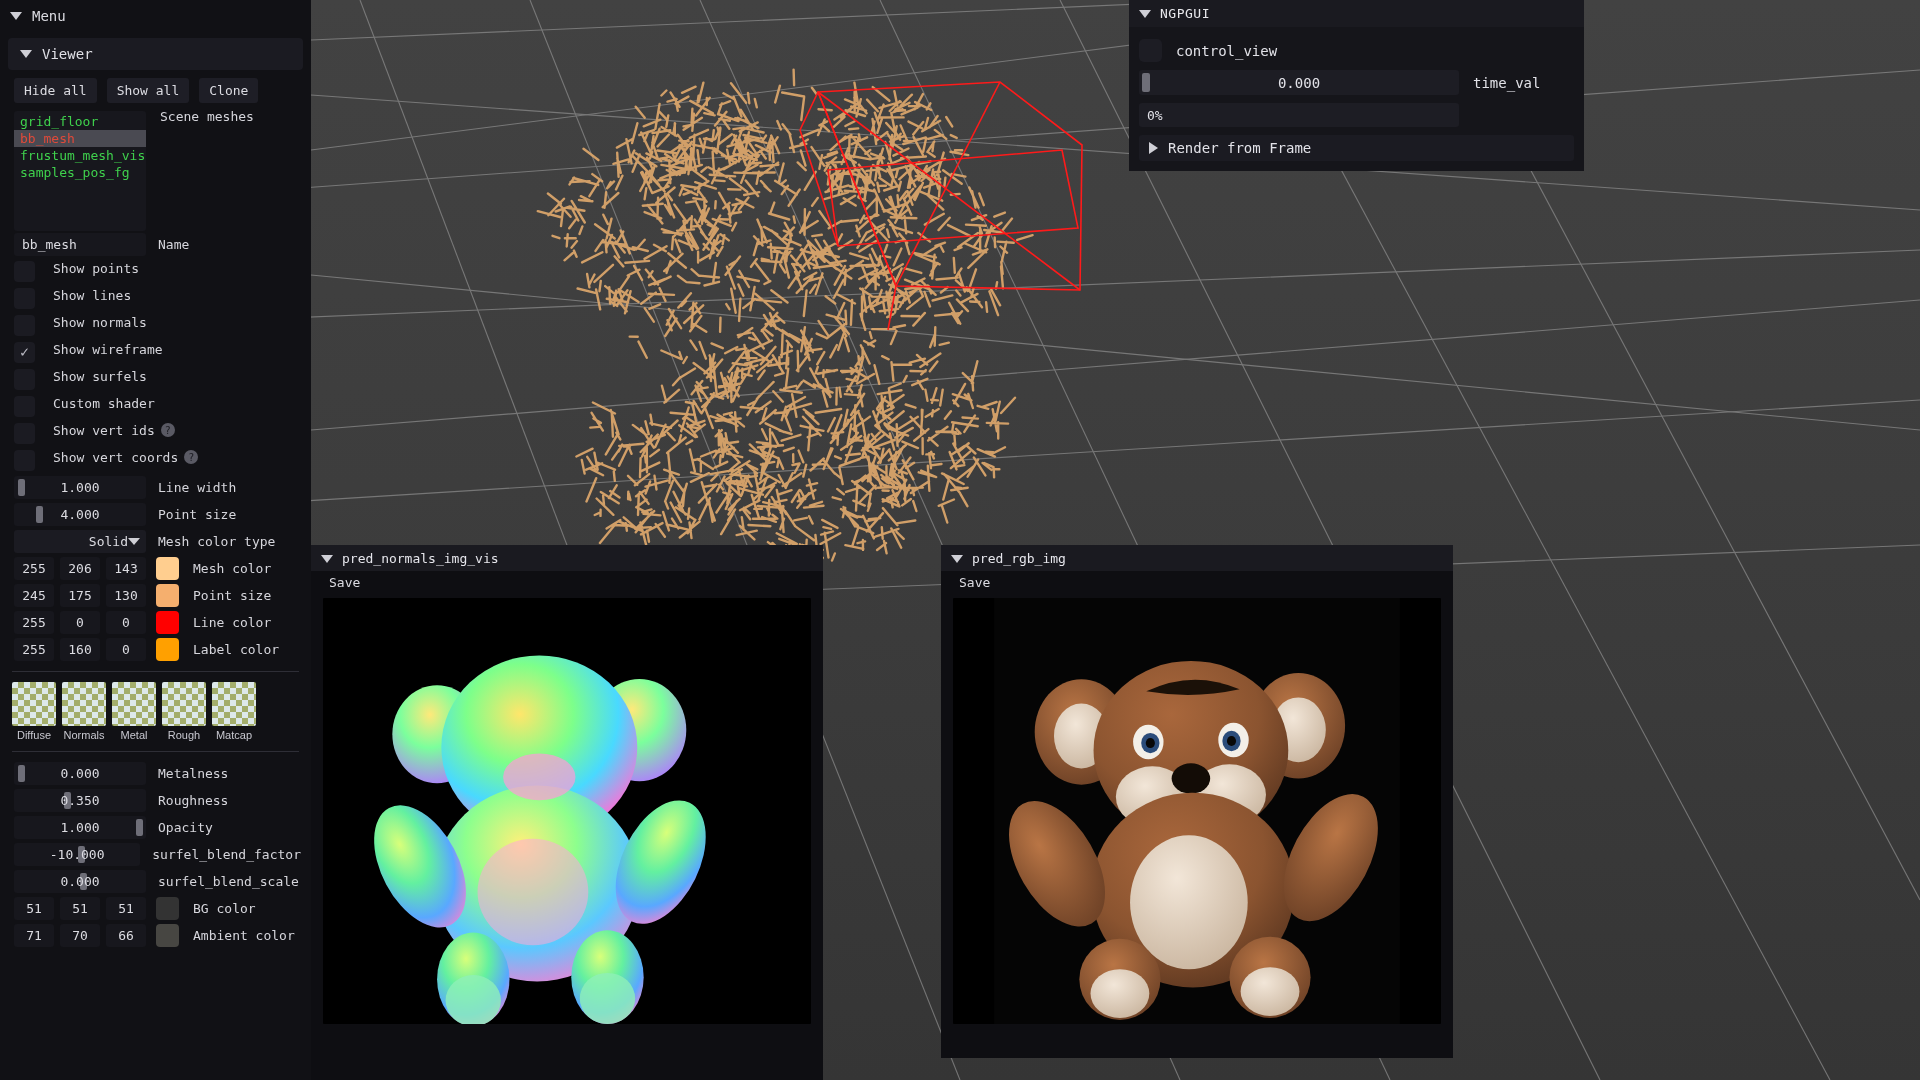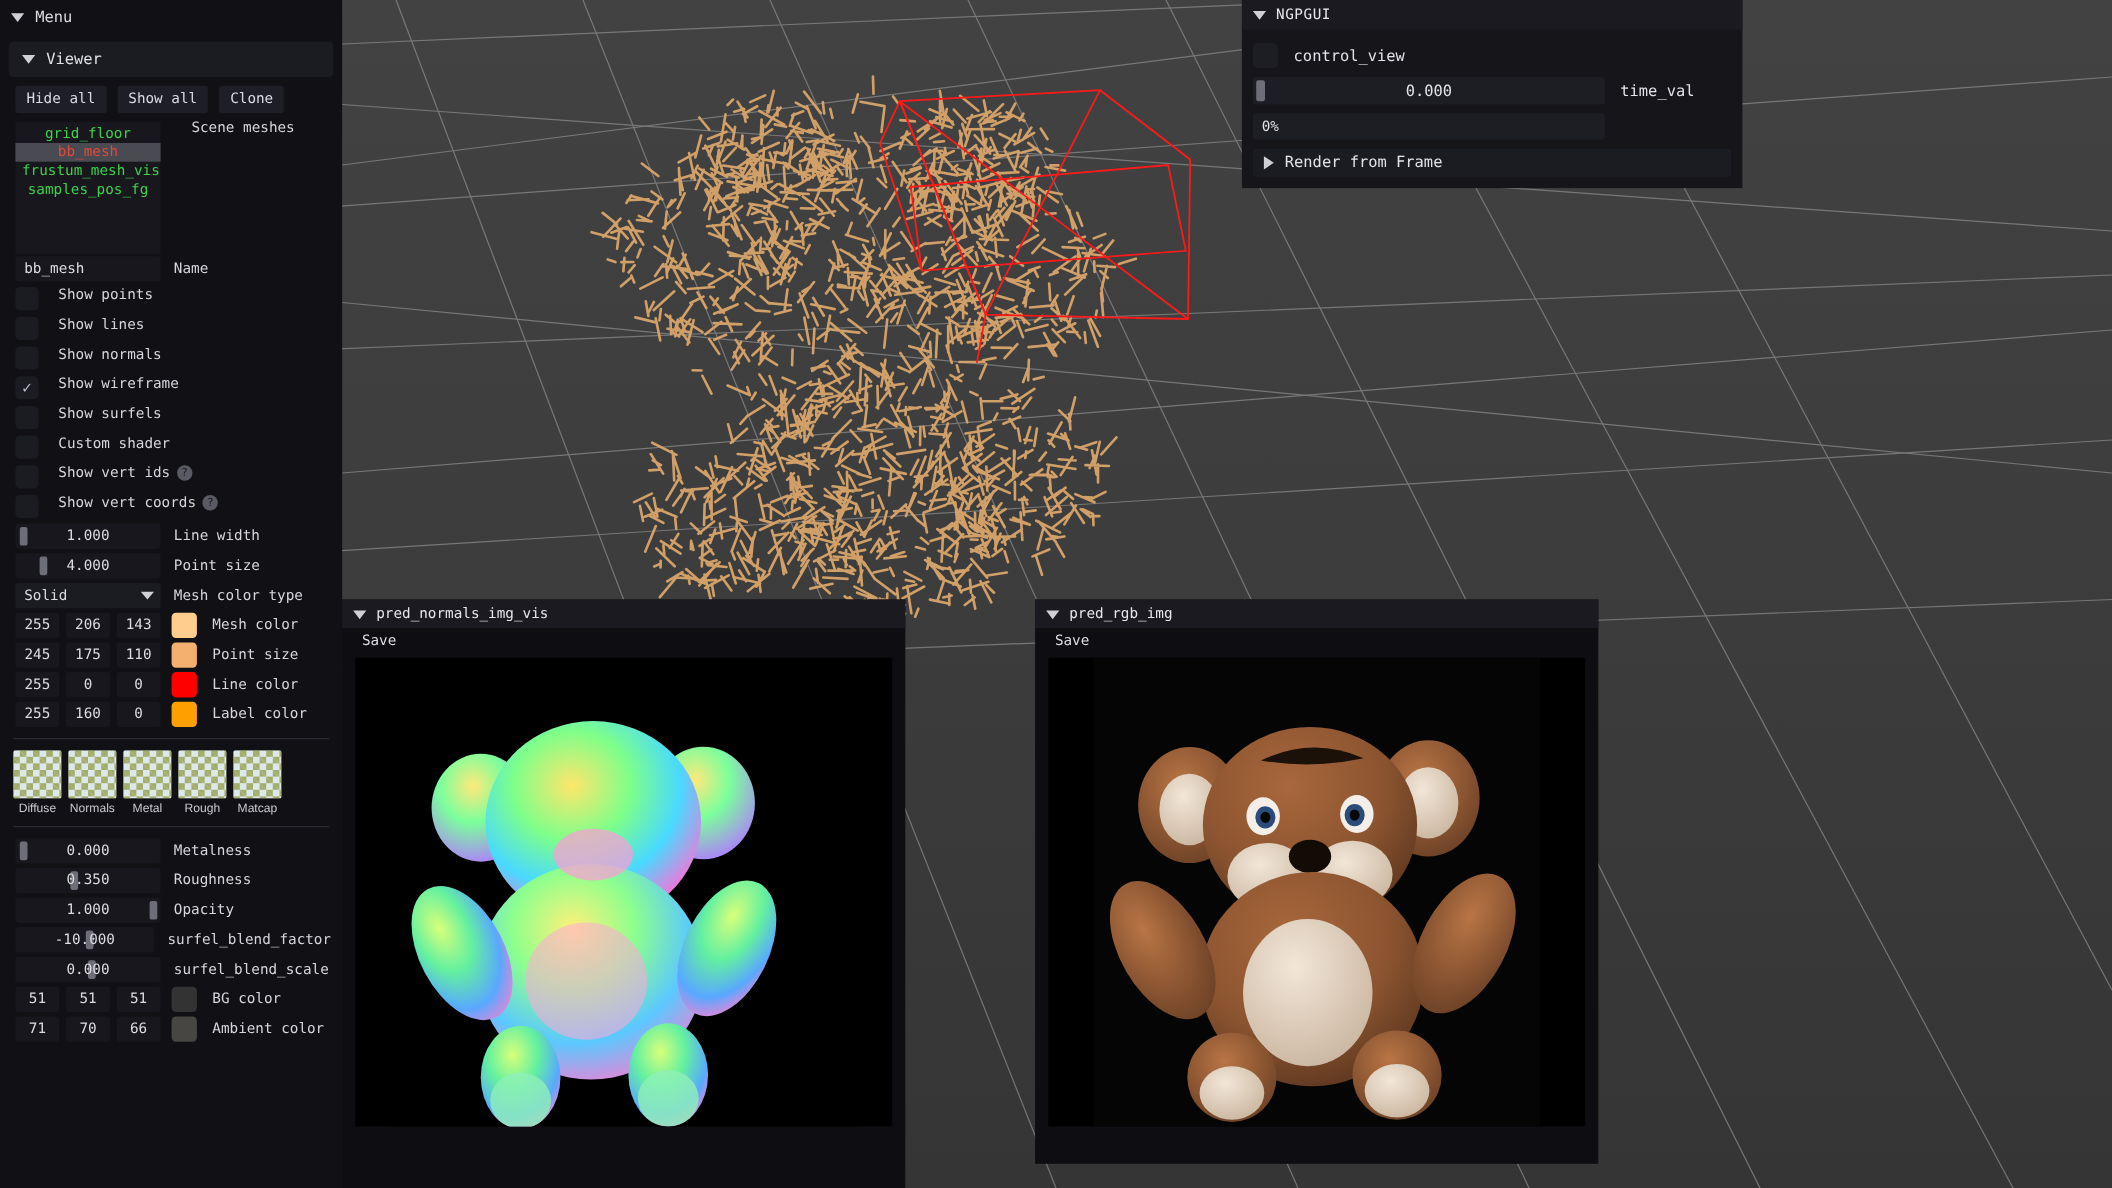--- a/index.html
+++ b/index.html
@@ -30,22 +30,22 @@
 
   
   #menu { left:0; top:0; width:311px; height:1080px; background:#111115; }
   #menu-head { display:flex; align-items:center; gap:10px; padding:8px 10px; color:#dcdce2; font-size:14px; }
   .section-head { margin:6px 8px 0 8px; background:#1b1b22; border-radius:4px;
      display:flex; align-items:center; gap:10px; padding:8px 12px; color:#e0e0e6; font-size:14px;text-align:right; }
   .btnrow { display:flex; gap:10px; padding:8px 10px 4px 14px; }
   .mbtn { background:#1e1e26; color:#dcdce2; border:none; border-radius:3px;
      padding:5px 10px; font-size:13px; font-family:inherit; cursor:pointer; }
 
-  .listbox { margin:4px 16px 0 14px; width:132px; height:120px; background:#17171d;
-     border-radius:3px; padding:2px 0;text-align:center; }
+  .listbox { margin:4px 2px 0 14px; width:132px; height:120px; background:#17171d;
+     border-radius:3px; padding:2px 0; }
   .listbox-wrap { display:flex; align-items:flex-start; }
   .list-item { font-size:13px; padding:1px 6px; color:#3fd14d; cursor:pointer; white-space:nowrap; }
   .list-item.sel { background:#4a4a52; color:#e04a3a; }
   .side-label { color:#d6d6dc; font-size:13px; margin-left:12px; margin-top:2px; }
 
   .fieldrow { display:flex; align-items:center; gap:12px; padding:2px 10px 2px 14px; }
   .field { background:#17171d; border-radius:3px; height:23px; width:132px;
      display:flex; align-items:center; padding:0 8px; color:#dcdce2; font-size:13px; }
   .flabel { color:#d6d6dc; font-size:13px; white-space:nowrap; }
 
@@ -57,21 +57,21 @@
   .help { display:inline-flex; width:14px;height:14px;border-radius:50%;background:#5a5a64;
      color:#1a1a20; font-size:10px; align-items:center;justify-content:center; margin-left:6px; }
 
   .sliderrow { display:flex; align-items:center; gap:12px; padding:2px 10px 2px 14px; }
   .slider { position:relative; width:132px; height:23px; background:#17171d; border-radius:3px;
      display:flex; align-items:center; justify-content:center; cursor:pointer; }
   .slider .val { color:#dcdce2; font-size:13px; z-index:2; }
   .slider .grab { position:absolute; top:3px; width:7px; height:17px; background:#6e6e78; border-radius:2px; }
 
   .combo { width:132px; height:23px; background:#1b1b22; border-radius:3px;
-     display:flex; align-items:center; justify-content:space-between; padding:0 6px 0 8px;
+     display:flex; align-items:center; justify-content:flex-end; padding:0 6px 0 8px;
      color:#dcdce2; font-size:13px; cursor:pointer; }
   .combo .ar { width:0;height:0;border-left:6px solid transparent;border-right:6px solid transparent;border-top:7px solid #cfcfd6; }
 
   .colorrow { display:flex; align-items:center; gap:6px; padding:2px 10px 2px 14px; }
   .cnum { width:40px; height:23px; background:#17171d; border-radius:3px; color:#dcdce2;
      font-size:13px; display:flex; align-items:center; justify-content:center; }
   .swatch { width:23px;height:23px;border-radius:4px; margin-left:4px; cursor:pointer; }
 
   .divider { height:1px; background:#2e2e36; margin:8px 12px; }
 
@@ -260,21 +260,21 @@
         <div class="colorrow">
           <div class="cnum">255</div>
           <div class="cnum">206</div>
           <div class="cnum">143</div>
           <div class="swatch" style="background: rgb(255, 206, 143);"></div>
           <div class="flabel" style="margin-left: 8px;">Mesh color</div>
         </div>
         <div class="colorrow">
           <div class="cnum">245</div>
           <div class="cnum">175</div>
-          <div class="cnum">110</div>
+          <div class="cnum">130</div>
           <div class="swatch" style="background: rgb(245, 175, 110);"></div>
           <div class="flabel" style="margin-left: 8px;">Point size</div>
         </div>
         <div class="colorrow">
           <div class="cnum">255</div>
           <div class="cnum">0</div>
           <div class="cnum">0</div>
           <div class="swatch" style="background: rgb(255, 0, 0);"></div>
           <div class="flabel" style="margin-left: 8px;">Line color</div>
         </div>

